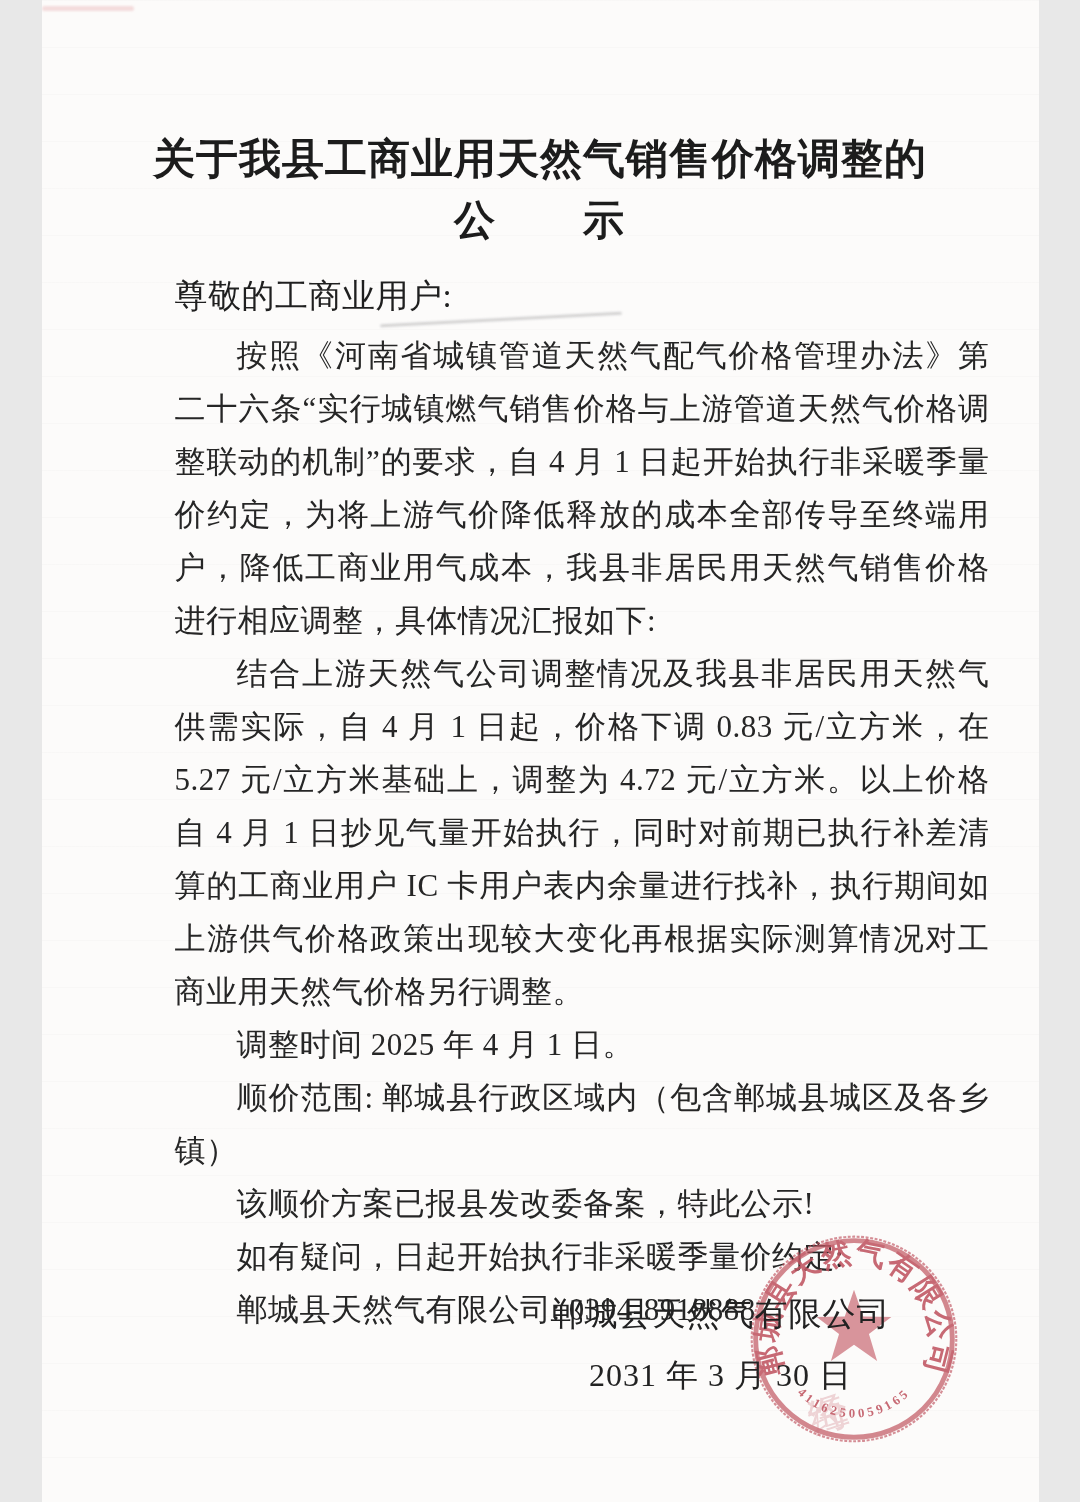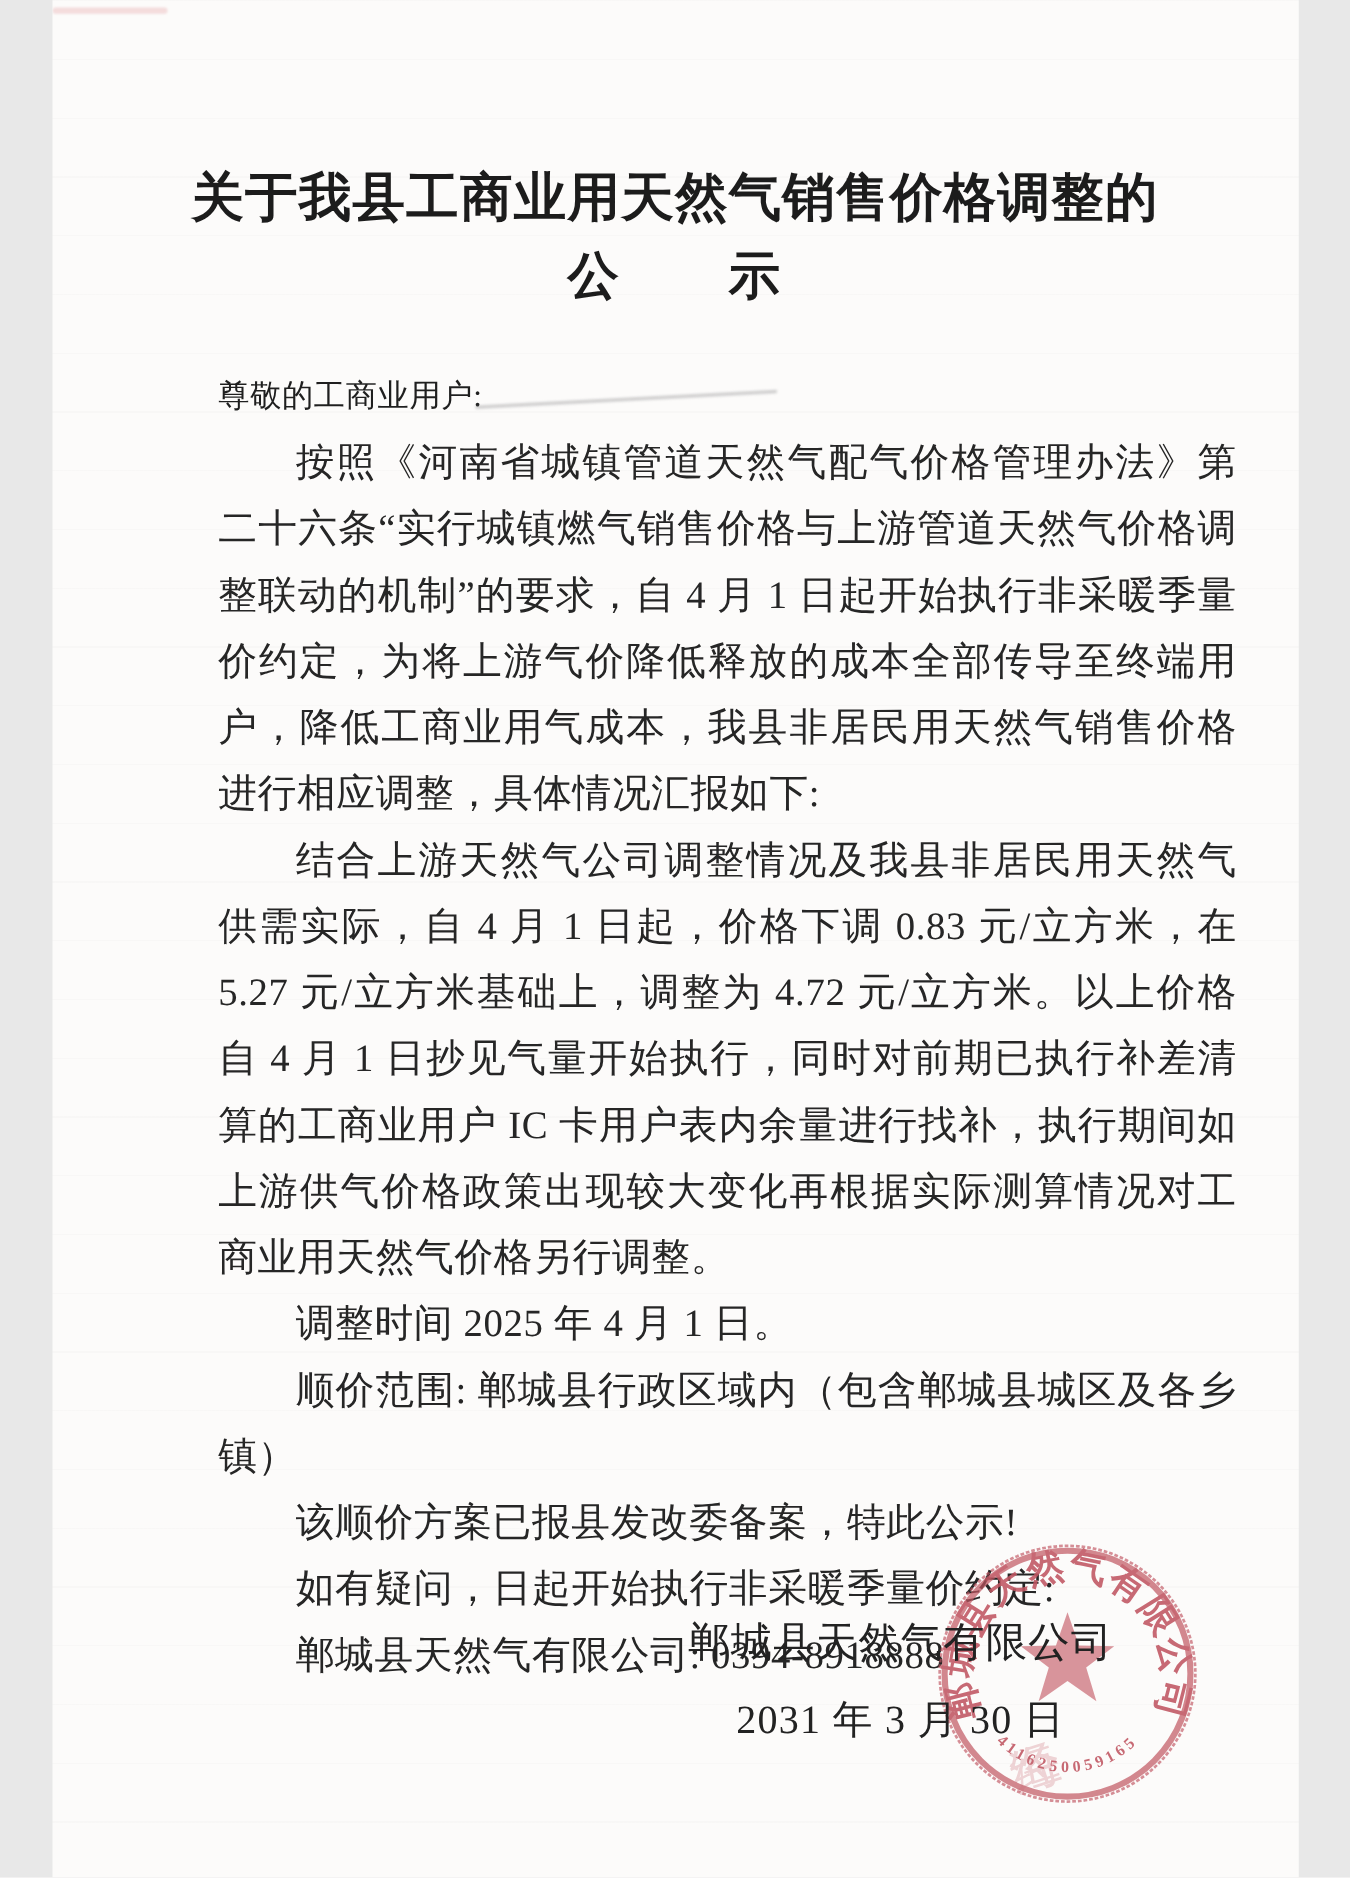--- a/index.html
+++ b/index.html
@@ -39,22 +39,22 @@
   }
   .doc-title-2{
     margin:6px 60px 0 60px;
     text-align:center;
     font-size:41px;
     font-weight:bold;
     color:#1c1c1c;
     letter-spacing:2px;
   }
   .salutation{
-    margin:52px 132px 0 133px;
-    font-size:25px;
+    margin:26px 132px 0 133px;
+    font-size:33px;
     color:#1f1f1f;
     letter-spacing:0.5px;
   }
   .body-text{
     margin:10px 132px 0 133px;
     width:815px;
   }
   .body-text p{
     margin:0;
     font-size:31px;

